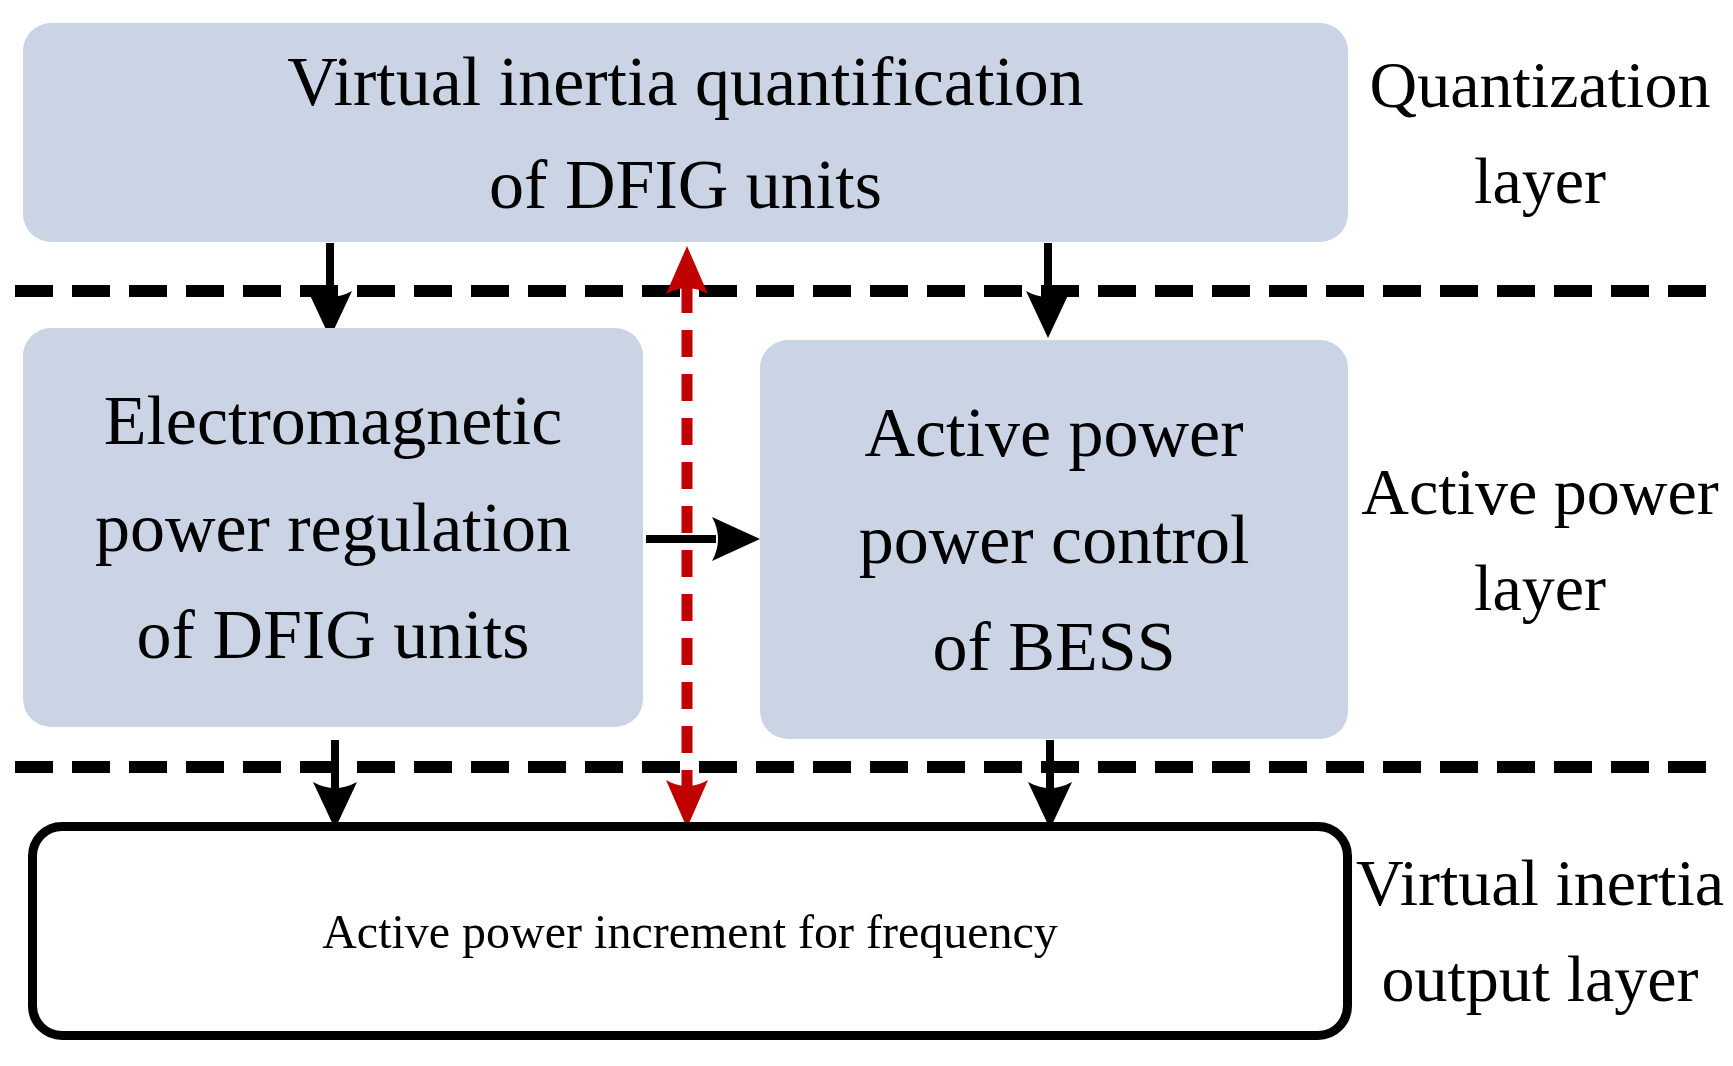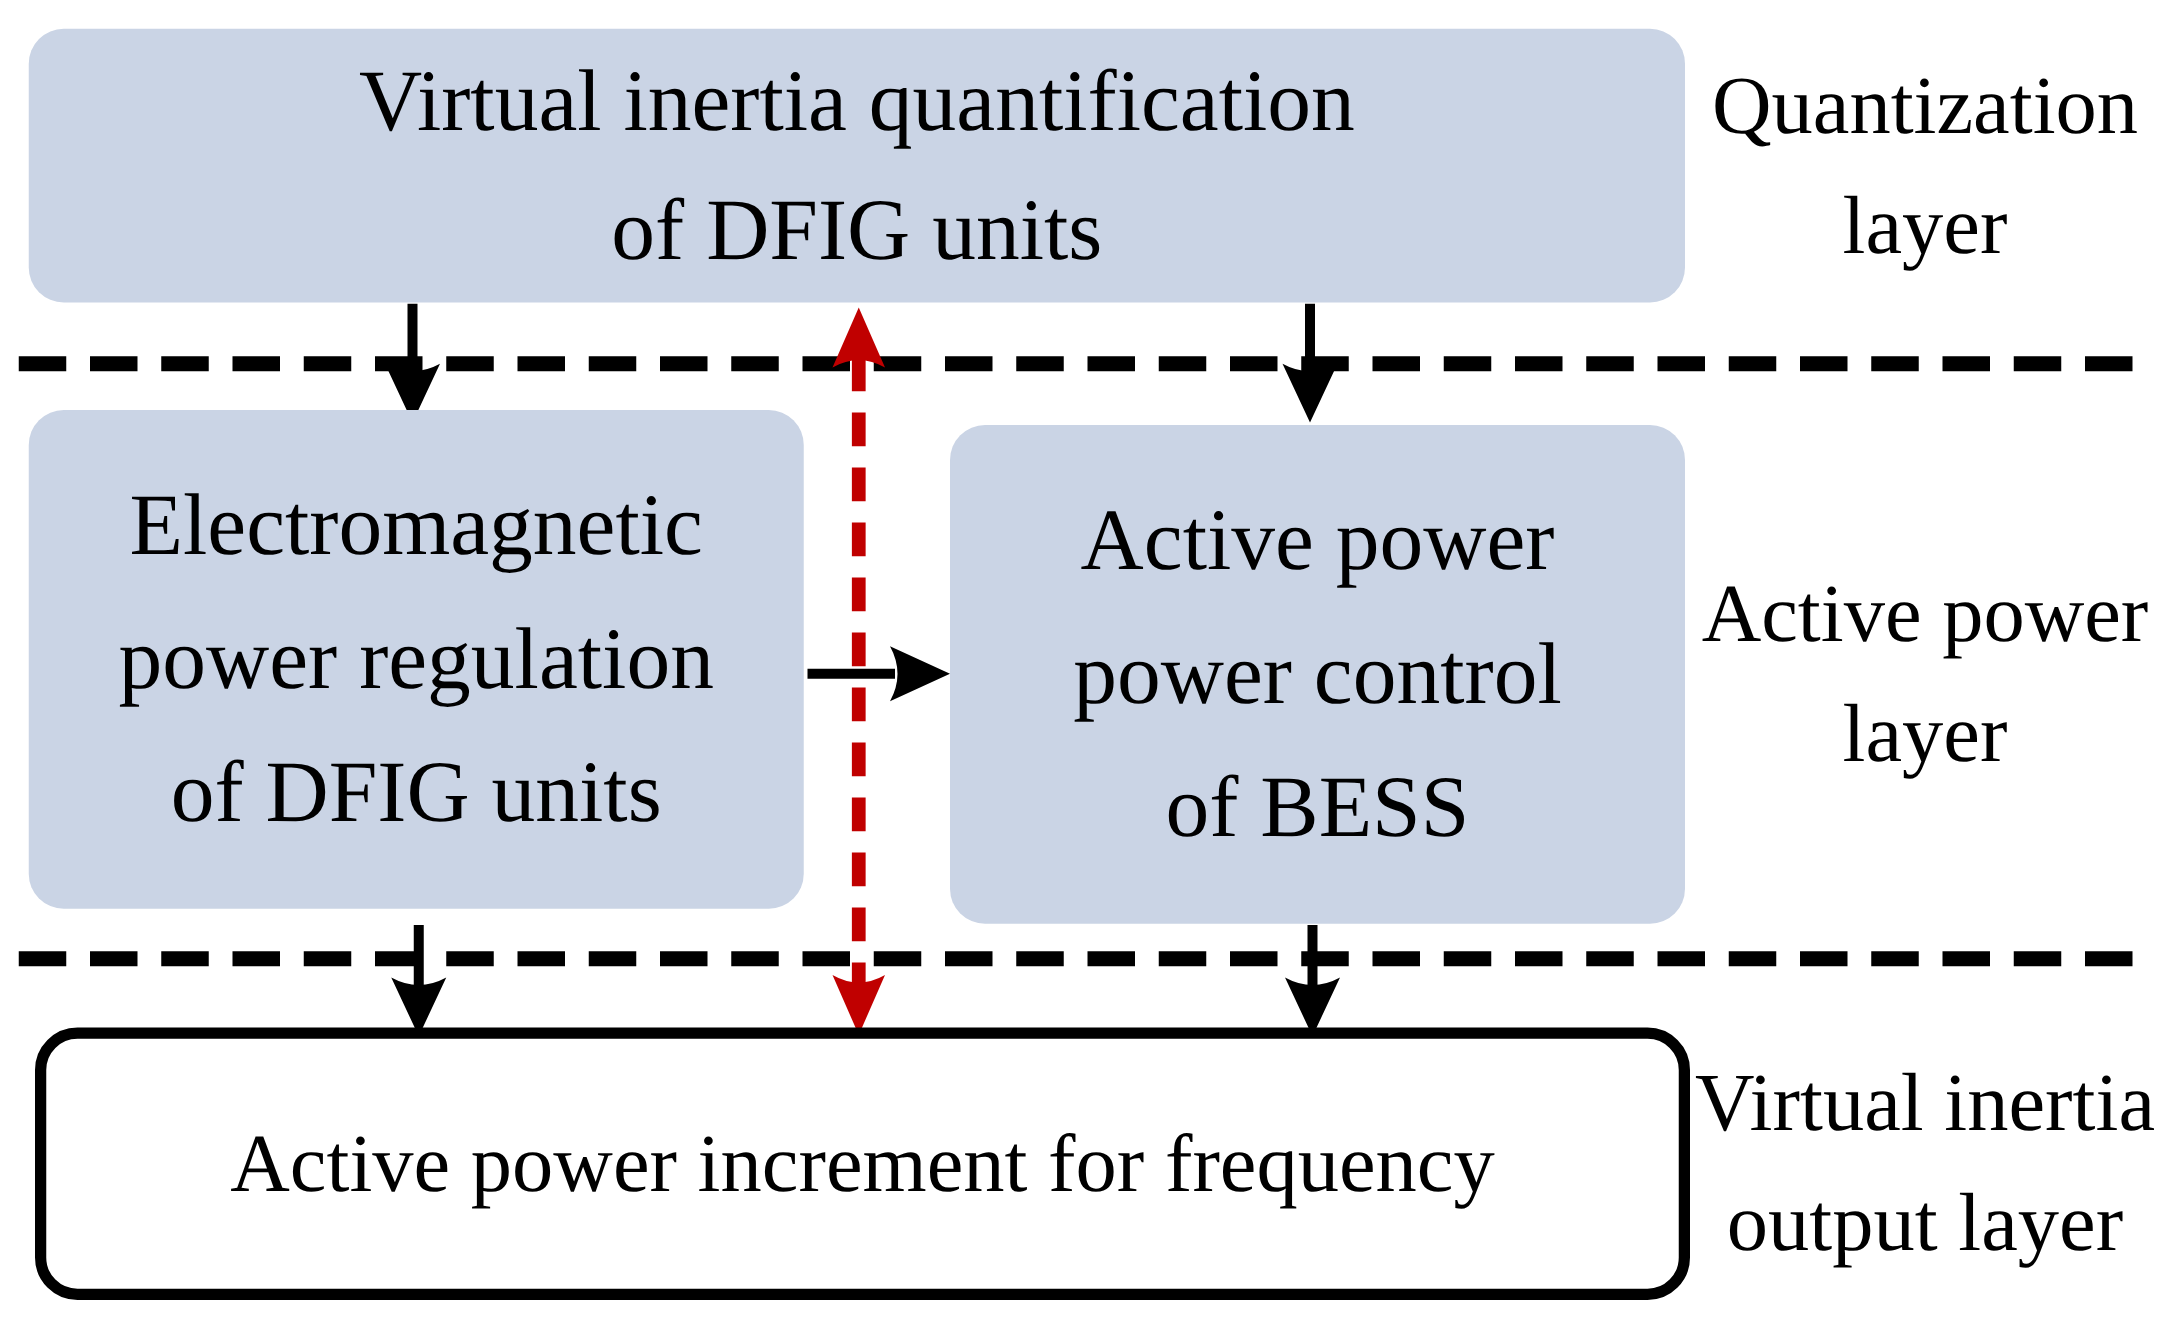--- a/index.html
+++ b/index.html
@@ -33,21 +33,21 @@
     border-radius:28px;
   }
   .box-top{left:23px;top:23px;width:1325px;height:219px;font-size:70px;line-height:103px;}
   .box-left{left:23px;top:328px;width:620px;height:399px;font-size:70px;line-height:107px;}
   .box-right{left:760px;top:340px;width:588px;height:399px;font-size:70px;line-height:107px;}
   .box-bottom{
     left:28px;top:822px;width:1324px;height:218px;
     background:var(--background);
     border:9px solid var(--line-black);
     border-radius:34px;
-    font-size:66px;line-height:105px;
+    font-size:48px;line-height:105px;
   }
   .layer-label{
     position:absolute;
     display:flex;flex-direction:column;justify-content:center;align-items:center;
     text-align:center;
     font-size:66px;line-height:96px;
     width:400px;left:1340px;
   }
   .label-quantization{top:23px;height:219px;}
   .label-regulation{top:340px;height:399px;}

